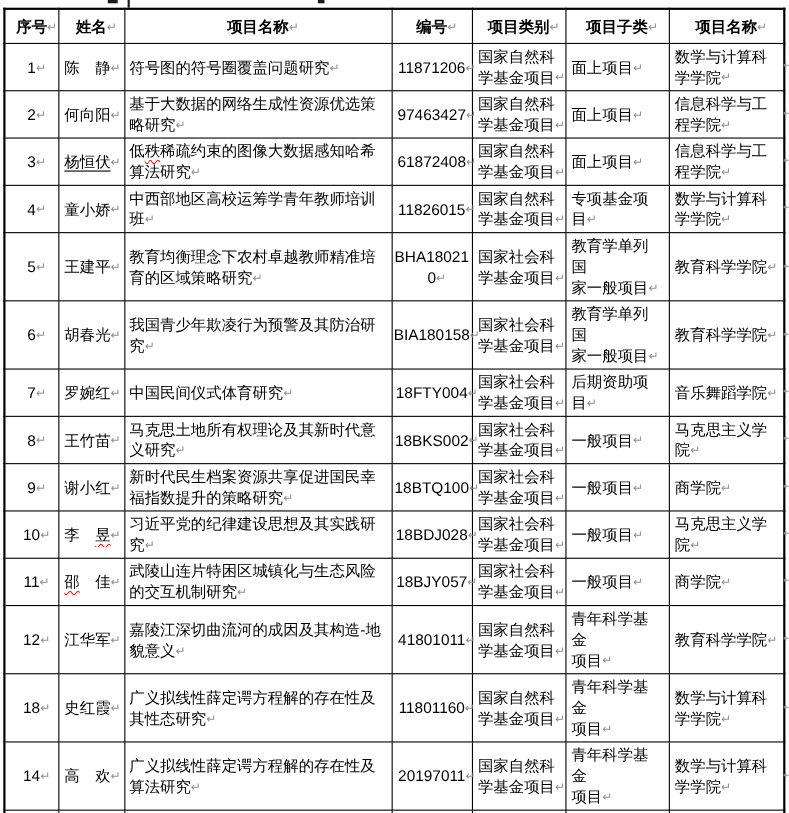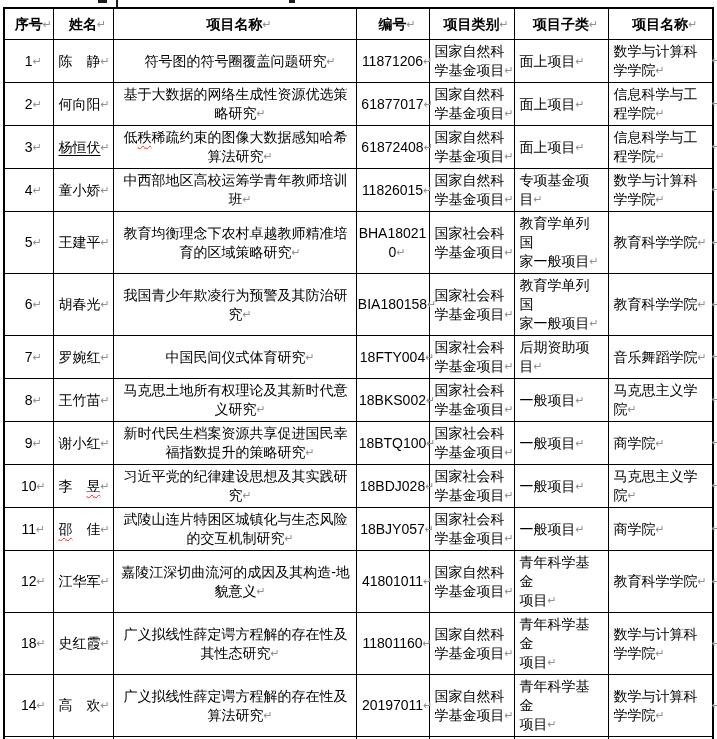--- a/index.html
+++ b/index.html
@@ -36,21 +36,21 @@
     position: relative;
   }
   th {
     font-weight: bold;
     text-align: center;
     height: 26px;
     white-space: nowrap;
     margin-top: 44px;
   }
   td.c0, td.c3 { text-align: center; padding: 2px 1px; }
-  td.c2 { padding: 2px 2px 2px 4px; text-align: center; }
+  td.c2 { padding: 2px 2px 2px 4px; }
   td { text-align: left; }
   
   .eoc {
     display: inline-block;
     width: 0;
     overflow: visible;
     white-space: pre;
     color: #8a9199;
     font-size: 11px;
     line-height: 1;
@@ -122,21 +122,21 @@
 学基金项目</span><span class="eoc">↵</span></td>
         <td class="c5"><span>面上项目</span><span class="eoc">↵</span></td>
         <td class="c6"><span>数学与计算科
 学学院</span><span class="eoc">↵</span><span class="eoc eor">↵</span></td>
       </tr>
       <tr>
         <td class="c0"><span>2</span><span class="eoc">↵</span></td>
         <td class="c1"><span>何向阳</span><span class="eoc">↵</span></td>
         <td class="c2"><span>基于大数据的网络生成性资源优选策
 略研究</span><span class="eoc">↵</span></td>
-        <td class="c3"><span>61877017</span><span class="eoc">↵</span></td>
+        <td class="c3"><span>97463427</span><span class="eoc">↵</span></td>
         <td class="c4"><span>国家自然科
 学基金项目</span><span class="eoc">↵</span></td>
         <td class="c5"><span>面上项目</span><span class="eoc">↵</span></td>
         <td class="c6"><span>信息科学与工
 程学院</span><span class="eoc">↵</span><span class="eoc eor">↵</span></td>
       </tr>
       <tr>
         <td class="c0"><span>3</span><span class="eoc">↵</span></td>
         <td class="c1"><span class="wavy-green">杨恒伏</span><span class="eoc">↵</span></td>
         <td class="c2"><span>低</span><span class="wavy-red">秩</span><span>稀疏约束的图像大数据感知哈希

